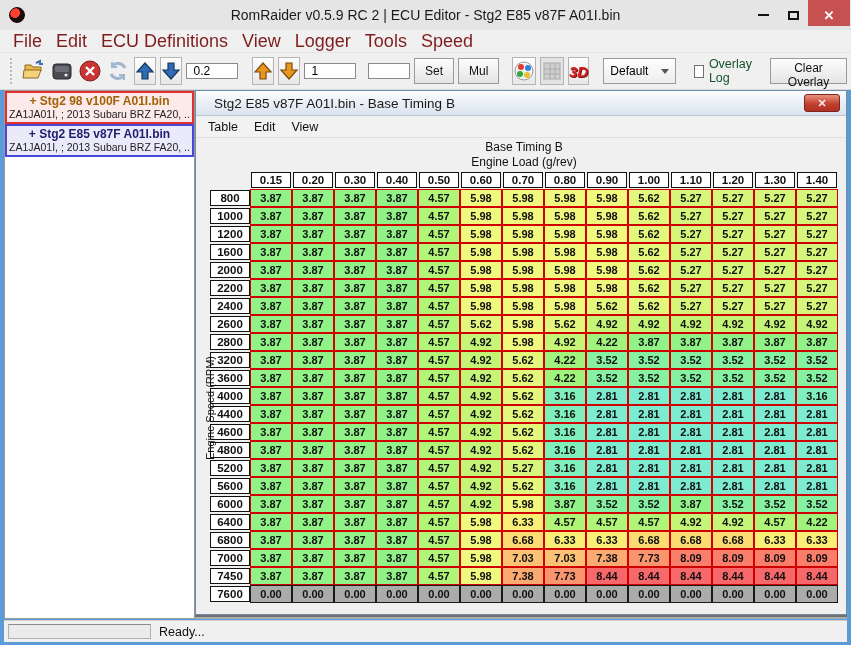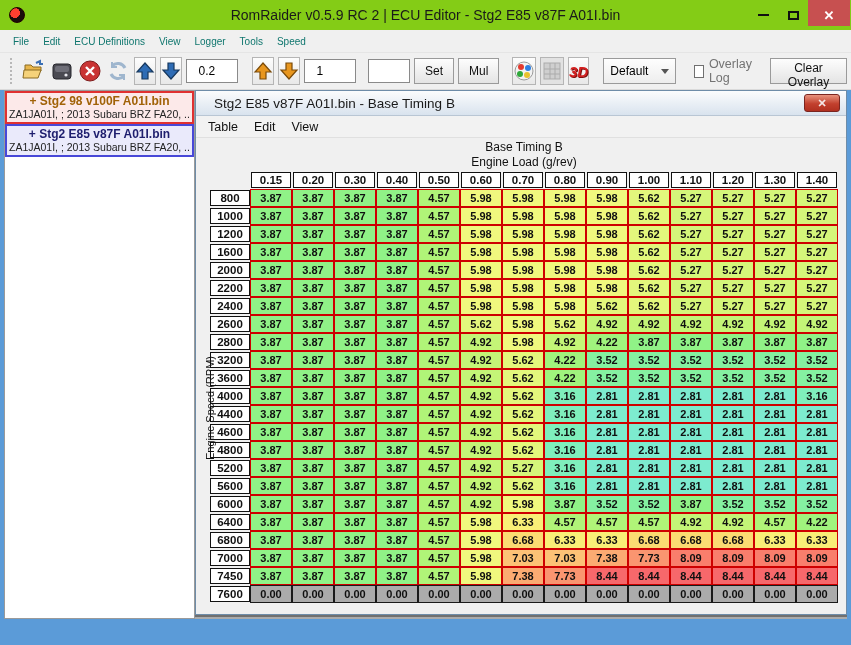--- a/index.html
+++ b/index.html
@@ -4,48 +4,48 @@
 <style>
   html,body{margin:0;padding:0;background:#888;}
   *{box-sizing:border-box;}
   .win{
     width:851px;height:645px;position:relative;
     font-family:"Liberation Sans",sans-serif;
     background:#5B9BD8;
     overflow:hidden;
   }
   
-  .titlebar{height:30px;background:#84cc16;display:flex;align-items:center;position:relative;}
+  .titlebar{height:30px;background:#e5e5e5;display:flex;align-items:center;position:relative;}
   .app-icon{width:16px;height:16px;margin-left:9px;border-radius:50%;
     background:radial-gradient(circle at 35% 35%, #ff4030 0 38%, #1a0c0c 40%);
     border:1px solid #200;}
   .title-text{position:absolute;left:0;right:0;text-align:center;font-size:14px;color:#1a1a1a;}
   .winctl{display:flex;align-items:center;height:100%;margin-left:auto;position:relative;z-index:2;}
   .btn-min,.btn-max{width:30px;height:22px;display:flex;align-items:center;justify-content:center;cursor:default;}
   .btn-min i{display:block;width:11px;height:0;border-top:2px solid #111;}
   .btn-max i{display:block;width:11px;height:9px;border:2px solid #111;background:transparent;}
   .btn-close{width:42px;height:26px;background:#C75050;display:flex;align-items:center;justify-content:center;margin-right:1px;margin-top:-4px;padding-top:4px;}
   .btn-close i{color:#fff;font-style:normal;font-size:13px;font-weight:bold;font-family:"Liberation Sans",sans-serif;}
   
   .menubar{height:23px;background:#F0F0F0;display:flex;align-items:center;padding-left:6px;border-bottom:1px solid #E5E5E5;}
-  .menubar .menu-item{font-size:10px;color:#0f766e;padding:9px 7px;}
+  .menubar .menu-item{font-size:18px;color:#7f1d1d;padding:9px 7px;}
   
   .toolbar{height:37px;background:#F0F0F0;display:flex;align-items:center;gap:4px;padding:0 4px 0 10px;border-bottom:1px solid #DADADA;}
   .grip{width:4px;height:26px;border-left:2px dotted #B8B8B8;margin-right:4px;}
   .ticon{width:26px;height:26px;display:flex;align-items:center;justify-content:center;}
   .tbtn{width:28px;height:28px;display:flex;align-items:center;justify-content:center;
     background:linear-gradient(#FDFDFD,#E8E8E8);border:1px solid #B5B5B5;}
-  .tfield{height:24px;border:1px solid #8A8A8A;background:#fff;font-size:12px;padding:2px 12px;font-family:"Liberation Sans",sans-serif;}
+  .tfield{height:16px;border:1px solid #8A8A8A;background:#fff;font-size:12px;padding:2px 7px;font-family:"Liberation Sans",sans-serif;}
   .pushbtn{height:26px;background:linear-gradient(#FDFDFD,#E4E4E4);border:1px solid #9A9A9A;
     font-size:12px;padding:2px 10px;font-family:"Liberation Sans",sans-serif;color:#111;}
   .threed{font-weight:bold;font-style:italic;font-size:15px;color:#D42020;text-shadow:1px 1px 0 #801010;}
   .combo{width:92px;height:26px;border:1px solid #9A9A9A;background:linear-gradient(#FEFEFE,#EDEDED);
     display:flex;align-items:center;font-size:12px;padding:0 6px;position:relative;}
   .combo .chev{position:absolute;right:6px;width:0;height:0;border-left:4px solid transparent;border-right:4px solid transparent;border-top:5px solid #555;}
-  .chk{display:flex;align-items:center;gap:5px;font-size:12.5px;color:#737373;margin-left:14px;}
+  .chk{display:flex;align-items:center;gap:5px;font-size:12.5px;color:#14532d;margin-left:14px;}
   .chk .box{width:13px;height:13px;border:1px solid #707070;background:#fff;}
   
   .main{display:flex;height:529px;background:#F0F0F0;margin:0 4px;}
   .sidebar{width:191px;background:#fff;border:1px solid #9A9A9A;overflow:hidden;}
   .rom-card{border-width:2px;border-style:solid;padding:1px 2px 2px 2px;}
   .rom-title{font-size:12px;font-weight:bold;text-align:center;line-height:14px;white-space:nowrap;overflow:hidden;}
   .rom-sub{font-size:10.5px;color:#222;line-height:12px;white-space:nowrap;overflow:hidden;}
   .mdi{flex:1;background:#ABABAB;position:relative;}
   
   .iframe-win{position:absolute;inset:0 0 4px 0;background:#F0F0F0;border:1px solid #6E8CA8;display:flex;flex-direction:column;box-shadow:0 2px 0 #707070;}
@@ -1313,13 +1313,17 @@
               </div>
               <div class="cellwrap" style="background: rgb(26, 26, 26);">
                 <div class="cv" style="background: rgb(171, 171, 171);">0.00</div>
               </div>
             </div>
         </div>
       </div>
     </div>
   </div>
 
+  <div class="statusbar">
+    <div class="status-progress"></div>
+    <div class="status-text">Ready...</div>
+  </div>
 </div>
 
 </body></html>

